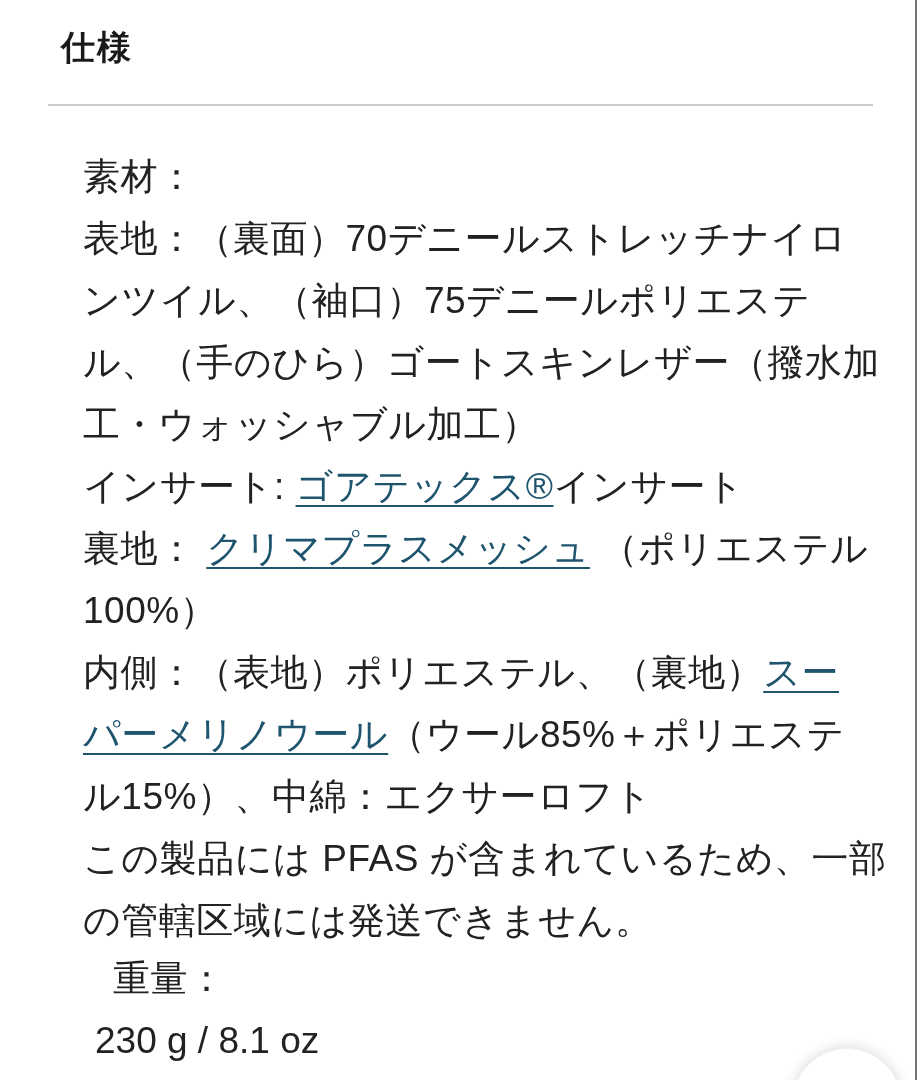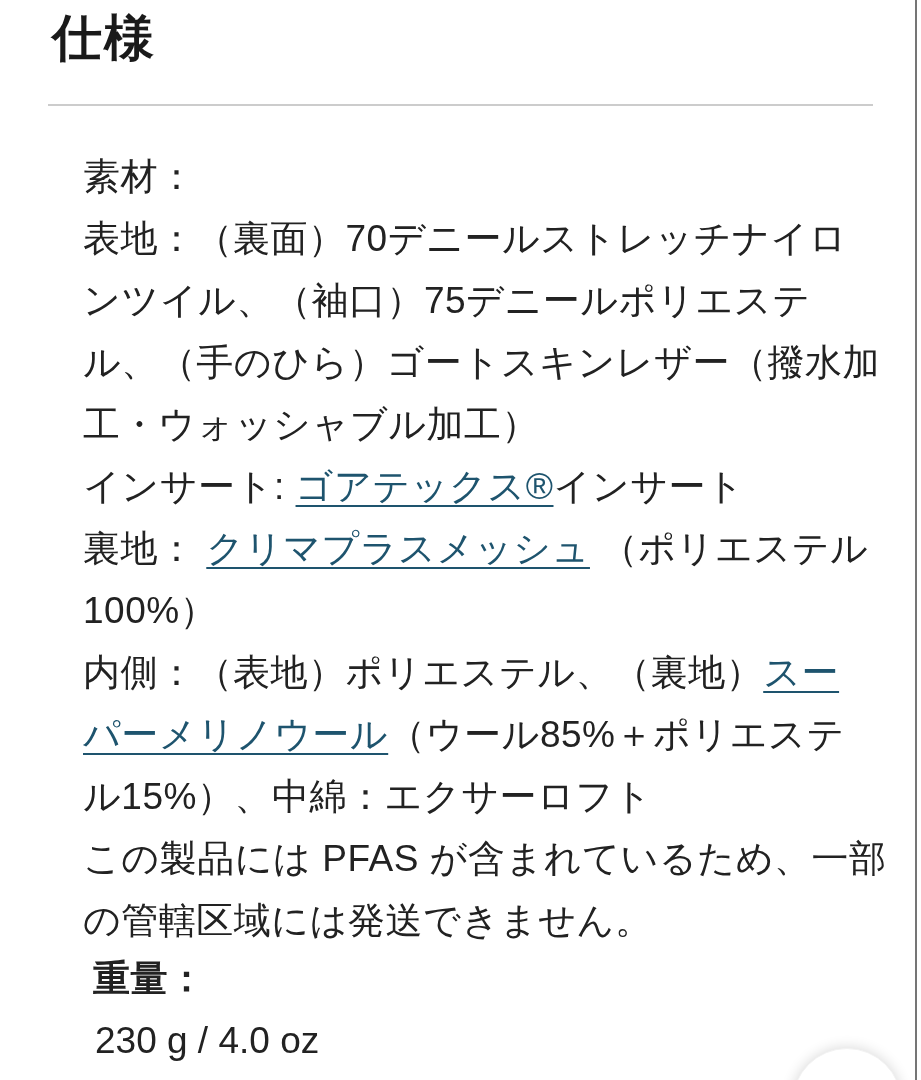--- a/index.html
+++ b/index.html
@@ -11,42 +11,42 @@
     --scrollbar:#757575;
   }
   html,body{margin:0;padding:0;}
   body{
     width:921px;height:1080px;
     background:var(--background);
     font-family:"Liberation Sans","DejaVu Sans",sans-serif;
     position:relative;overflow:hidden;
   }
   .title{
-    position:absolute;left:48px;top:6px;margin:4px;
-    font-size:50px;line-height:56px;font-weight:700;
+    position:absolute;left:48px;top:6px;margin:13px;
+    font-size:34px;line-height:56px;font-weight:700;
     color:var(--title-text);letter-spacing:2px;
   }
   .divider{
     position:absolute;left:48px;top:104px;
     width:825px;height:2px;background:var(--divider);
   }
   .spec-body{
     position:absolute;left:83px;top:146px;width:812px;
     font-size:37px;line-height:62px;color:var(--body-text);
     letter-spacing:0.5px;white-space:nowrap;
   }
   .spec-link{
     color:var(--link);
     text-decoration-thickness:2px;
     text-underline-offset:6px;
     cursor:pointer;
   }
   .weight-label{
-    position:absolute;left:93px;top:948px;
-    font-size:37px;line-height:62px;color:var(--body-text);letter-spacing:0.5px;font-weight:bold;
+    position:absolute;left:113px;top:948px;
+    font-size:37px;line-height:62px;color:var(--body-text);letter-spacing:0.5px;
   }
   .weight-value{
     position:absolute;left:95px;top:1010px;
     font-size:37px;line-height:62px;color:var(--body-text);
   }
   .fab{
     position:absolute;left:792px;top:1048px;
     width:108px;height:108px;border-radius:50%;
     background:#ffffff;
     box-shadow:0 0 14px rgba(0,0,0,0.16);
@@ -58,16 +58,16 @@
   }
 </style>
 </head>
 <body>
 
 <div class="page">
   <h1 class="title">仕様</h1>
   <div class="divider"></div>
   <div class="spec-body"><span>素材：</span><br><span>表地：（裏面）70デニールストレッチナイロ</span><br><span>ンツイル、（袖口）75デニールポリエステ</span><br><span>ル、（手のひら）ゴートスキンレザー（撥水加</span><br><span>工・ウォッシャブル加工）</span><br><span>インサート: </span><a class="spec-link" href="#">ゴアテックス®</a><span>インサート</span><br><span>裏地： </span><a class="spec-link" href="#">クリマプラスメッシュ</a><span> （ポリエステル</span><br><span>100%）</span><br><span>内側：（表地）ポリエステル、（裏地）</span><a class="spec-link" href="#">スー</a><br><a class="spec-link" href="#">パーメリノウール</a><span>（ウール85%＋ポリエステ</span><br><span>ル15%）、中綿：エクサーロフト</span><br><span>この製品には PFAS が含まれているため、一部</span><br><span>の管轄区域には発送できません。</span></div>
   <div class="weight-label">重量：</div>
-  <div class="weight-value">230 g / 4.0 oz</div>
+  <div class="weight-value">230 g / 8.1 oz</div>
   <div class="fab"></div>
   <div class="scrollbar"></div>
 </div>
 
 </body></html>

